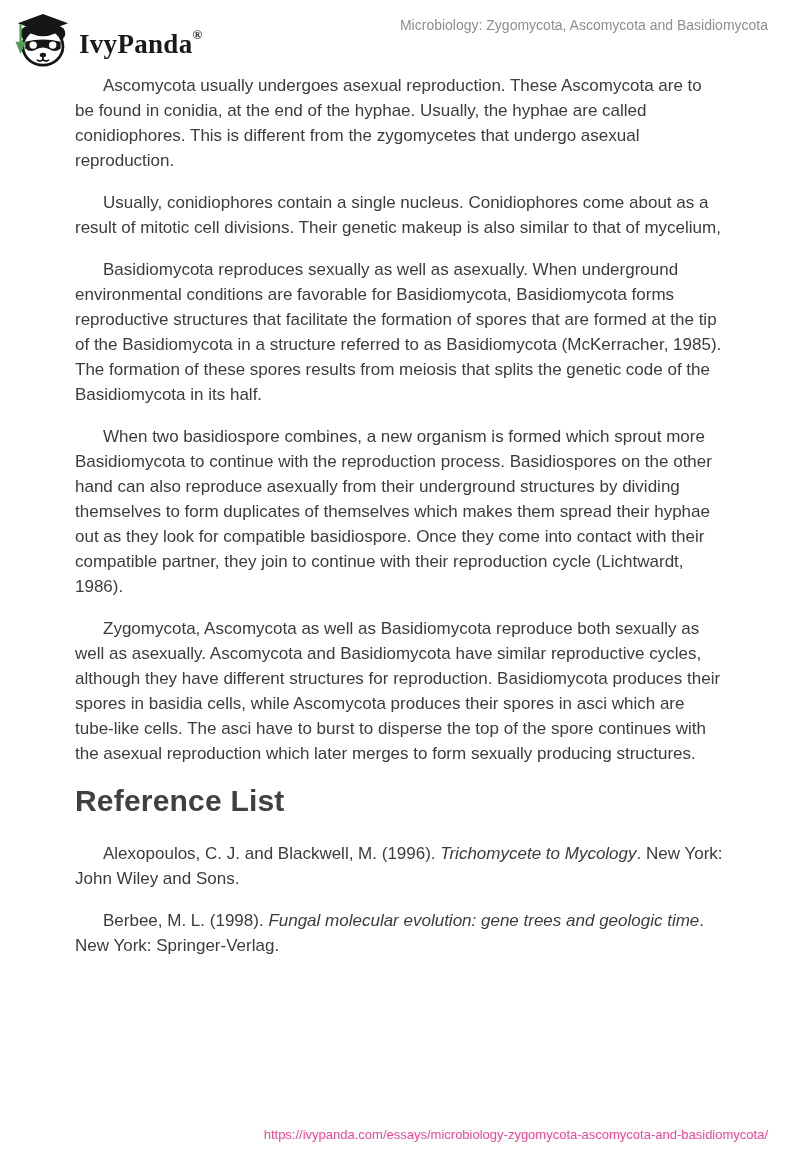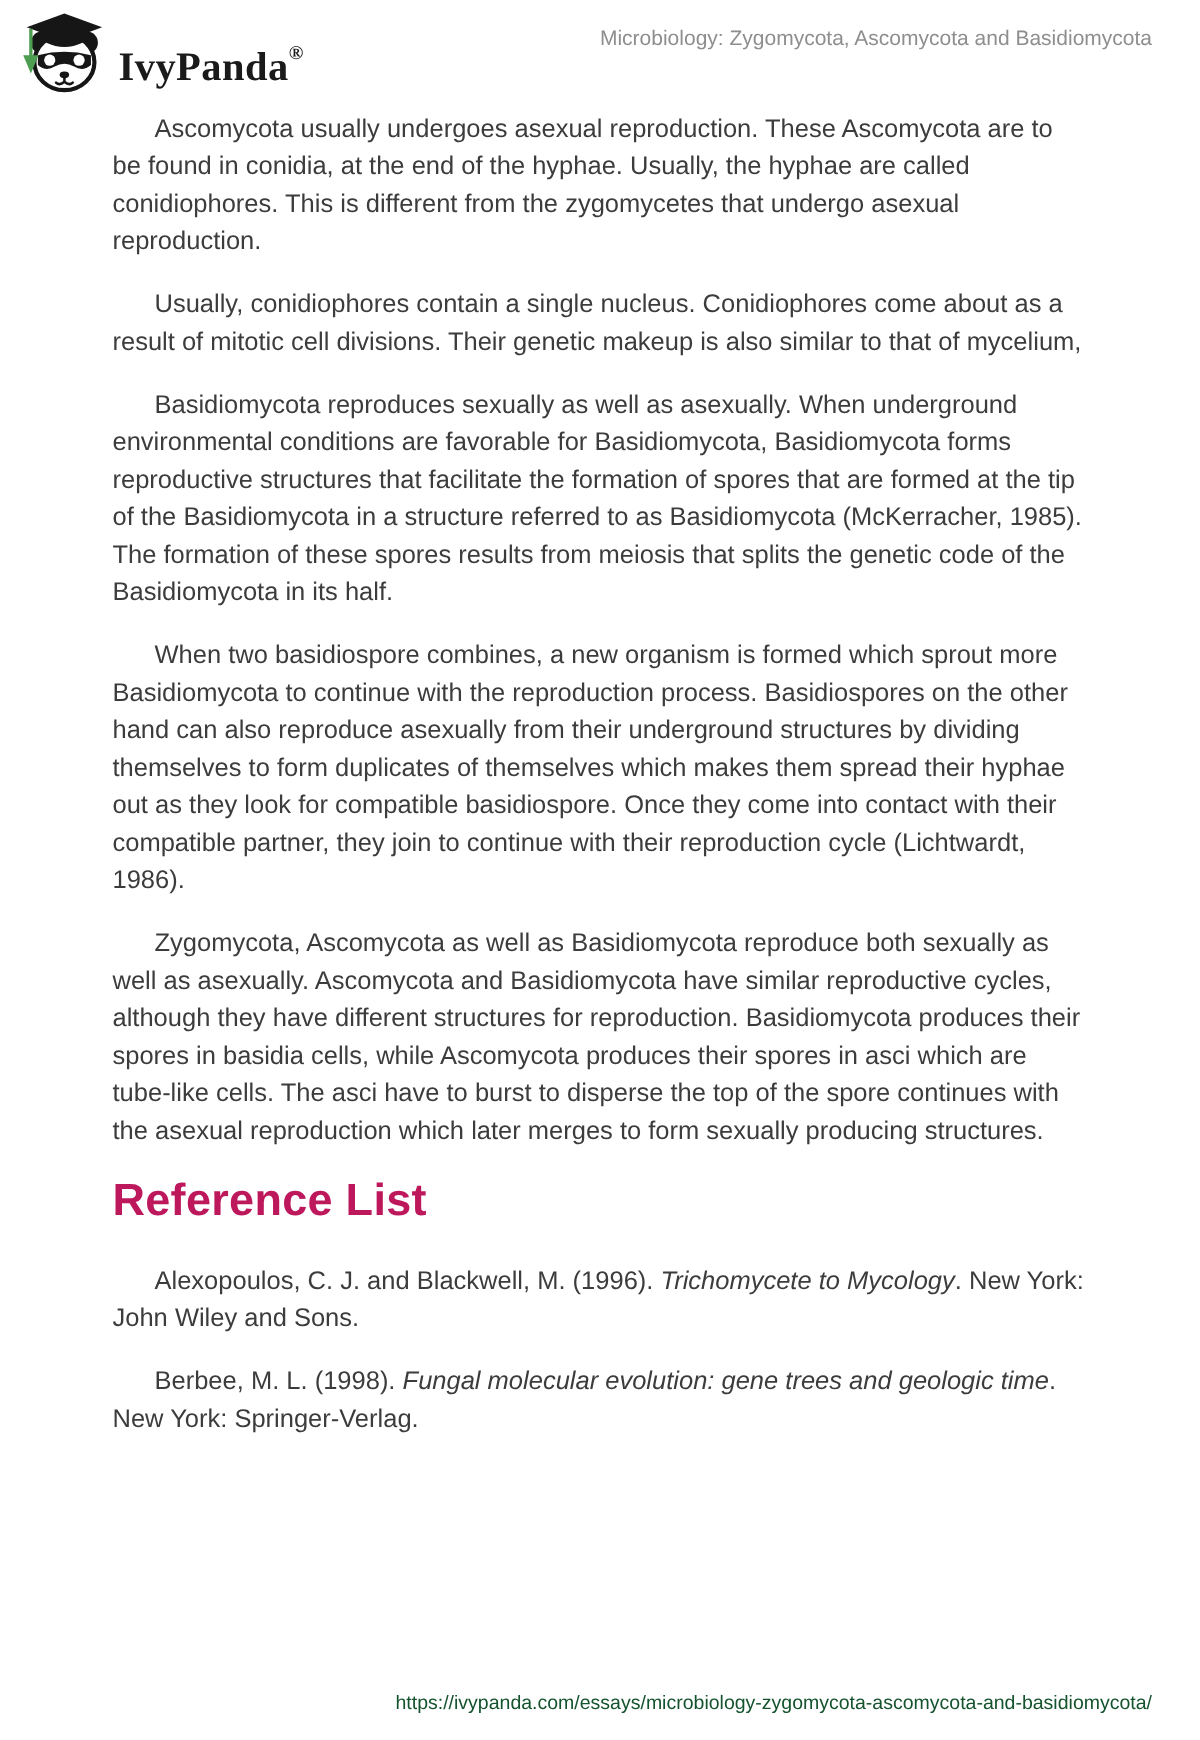--- a/index.html
+++ b/index.html
@@ -14,20 +14,21 @@
     background: #ffffff;
     font-family: "Liberation Sans", sans-serif;
     overflow: hidden;
   }
   
   .brand {
     position: absolute;
     top: 8px;
     left: 14px;
     display: flex;
+    align-items: center;
     gap: 9px;
   }
   .logo-icon {
     display: inline-block;
     width: 56px;
     height: 54px;
   }
   .brand-name {
     font-family: "Liberation Serif", serif;
     font-weight: 700;
@@ -62,34 +63,34 @@
   }
   .content p {
     margin: 0 0 17px 0;
     text-indent: 28px;
   }
   .content h2 {
     margin: 12px 0 23px 0;
     font-size: 30px;
     line-height: 35px;
     font-weight: 700;
-    color: #be185d;
+    color: #404040;
     text-indent: 0;
     letter-spacing: 0.2px;
   }
   .content p.ref i {
     font-style: italic;
   }
   
   .footer-url {
     position: absolute;
     top: 1127px;
     right: 32px;
     font-size: 13px;
-    color: #14532d;
+    color: #ec4899;
   }
 </style>
 </head>
 <body>
 
 <div class="page">
 
   <div class="brand">
     <span class="logo-icon">
       <svg viewBox="0 0 60 58" width="56" height="54" xmlns="http://www.w3.org/2000/svg">

